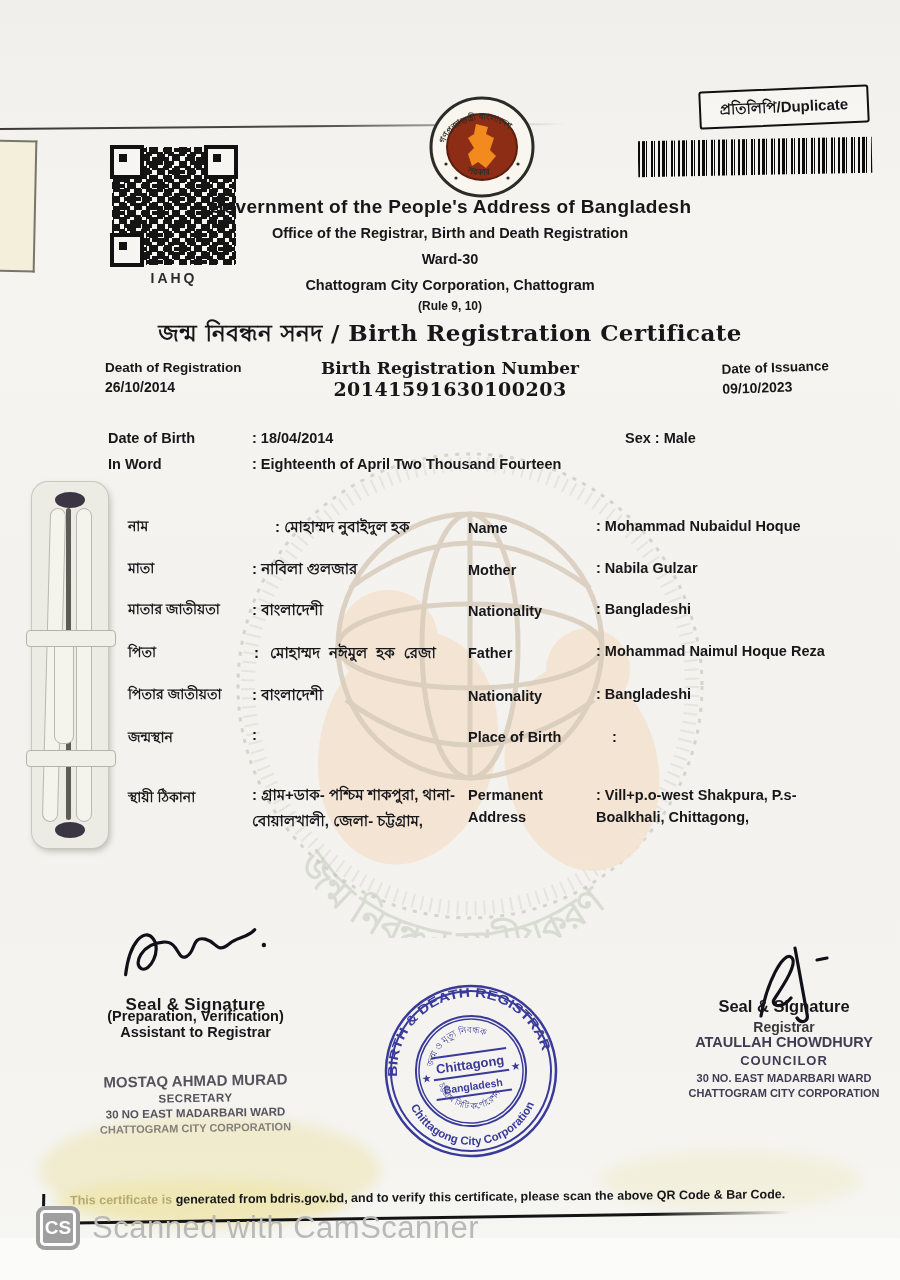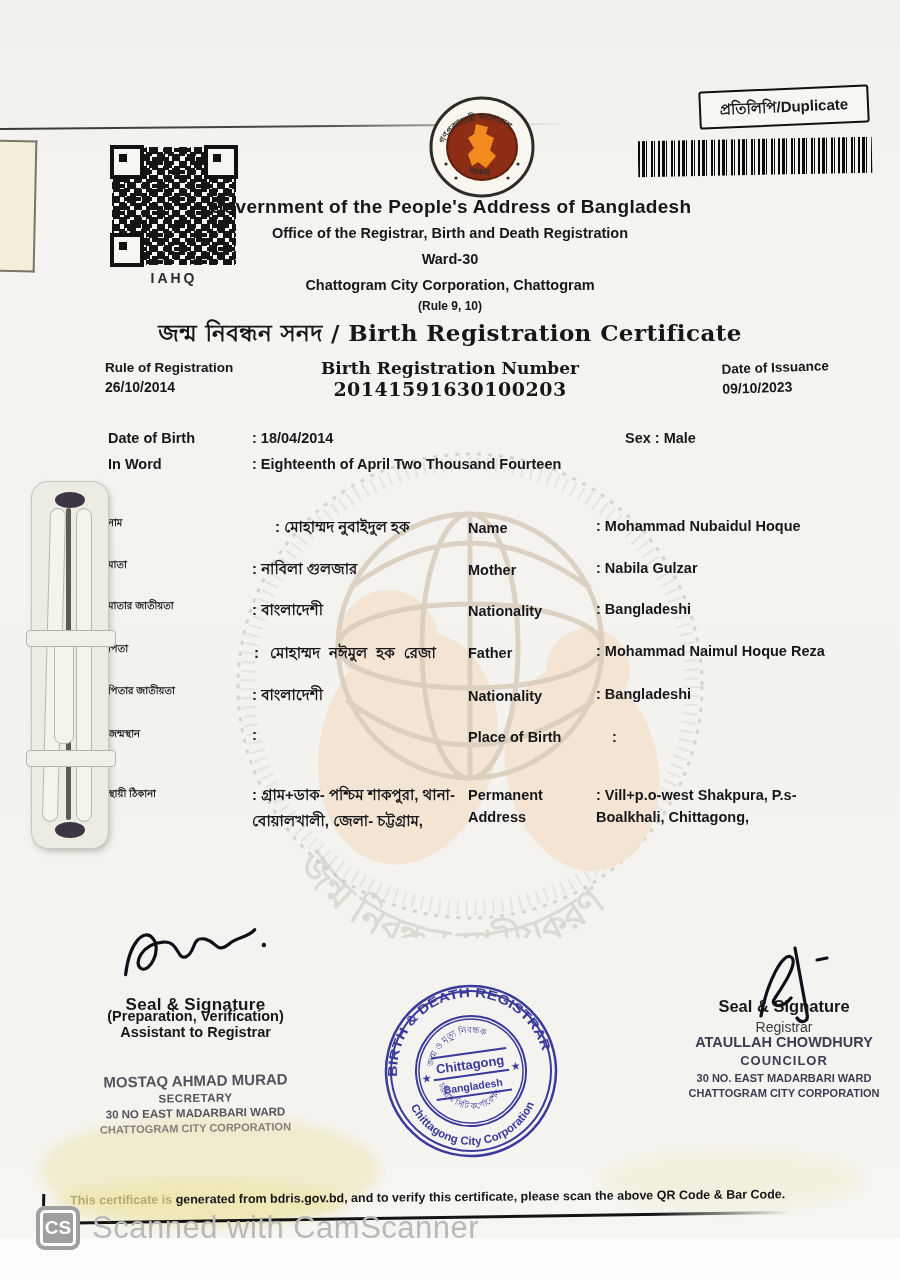--- a/index.html
+++ b/index.html
@@ -55,40 +55,40 @@
   
   .lab{font-weight:bold;font-size:13.5px;}
   .val{font-weight:bold;font-size:14px;}
   .regL{left:105px;top:360px;}
   .regC{left:290px;top:358px;width:320px;text-align:center;font-family:"DejaVu Serif",serif;}
   .regC .l{font-size:17px;font-weight:bold;}
   .regC .v{font-size:19px;font-weight:bold;letter-spacing:.5px;}
   .regR{left:722px;top:360px;transform:rotate(-2deg);}
   .regL .val,.regR .val{margin-top:4px;}
   
-  .bnl{left:108px;width:150px;font-size:10px;font-weight:bold;}
+  .bnl{left:108px;width:150px;font-size:14px;font-weight:bold;padding-left:20px;}
   .bnv{left:252px;width:215px;font-size:15px;font-weight:bold;}
   .enl{left:468px;width:122px;font-size:14.5px;font-weight:bold;}
   .env{left:596px;width:280px;font-size:14.5px;font-weight:bold;}
   
   .sg{stroke:#101018;stroke-width:3.2;fill:none;stroke-linecap:round;}
   .lsig{left:118px;top:912px;transform:rotate(-4deg);}
   .rsig{left:733px;top:942px;}
   .lsigblk{left:88px;width:215px;text-align:center;}
   .ls1{top:995px;font-size:17px;font-weight:bold;letter-spacing:.3px;}
   .ls2{top:1024px;font-size:14.5px;font-weight:bold;}
   .ls3{top:1008px;font-size:14.5px;font-weight:bold;}
   .lstamp{color:#55525c;font-weight:800;transform:rotate(-1deg);}
   .lt1{top:1072px;font-size:15px;}
   .lt2{top:1092px;font-size:11.5px;letter-spacing:.5px;}
   .lt3{top:1107px;font-size:11.5px;}
   .lt4{top:1122px;font-size:11px;opacity:.7;}
   .rsigblk{left:678px;width:212px;text-align:center;}
   .rs1{top:997px;font-size:16.5px;font-weight:bold;}
-  .rs2{top:1019px;font-size:14px;font-weight:normal;opacity:.85;}
+  .rs2{top:1019px;font-size:14px;font-weight:bold;opacity:.85;}
   .rstamp{color:#3e3c52;font-weight:800;}
   .rt1{top:1034px;font-size:14.5px;}
   .rt2{top:1053px;font-size:13px;letter-spacing:1px;}
   .rt3{top:1072px;font-size:11px;}
   .rt4{top:1087px;font-size:11px;}
   
   .footer{left:70px;top:1190px;width:800px;font-size:12.5px;font-weight:bold;transform:rotate(-0.5deg);}
   .footer .faint{color:#ab9f63;opacity:.85;}
   .cs-icon{left:36px;top:1206px;width:44px;height:44px;background:#9f9f9f;border-radius:9px;
     box-shadow:inset 0 0 0 4px #9f9f9f, inset 0 0 0 7px #fdfdfd;
@@ -177,21 +177,21 @@
   </svg>
 
   <div class="abs hdr h1 z2">Government of the People's Address of Bangladesh</div>
   <div class="abs hdr h2 z2">Office of the Registrar, Birth and Death Registration</div>
   <div class="abs hdr h3 z2">Ward-30</div>
   <div class="abs hdr h4 z2">Chattogram City Corporation, Chattogram</div>
   <div class="abs hdr h5 z2">(Rule 9, 10)</div>
   <div class="abs hdr title z2">জন্ম নিবন্ধন সনদ / Birth Registration Certificate</div>
 
   <div class="abs regL z2">
-    <div class="lab">Rule of Registration</div>
+    <div class="lab">Death of Registration</div>
     <div class="val">26/10/2014</div>
   </div>
   <div class="abs regC z2">
     <div class="l">Birth Registration Number</div>
     <div class="v">20141591630100203</div>
   </div>
   <div class="abs regR z2">
     <div class="lab">Date of Issuance</div>
     <div class="val">09/10/2023</div>
   </div>

